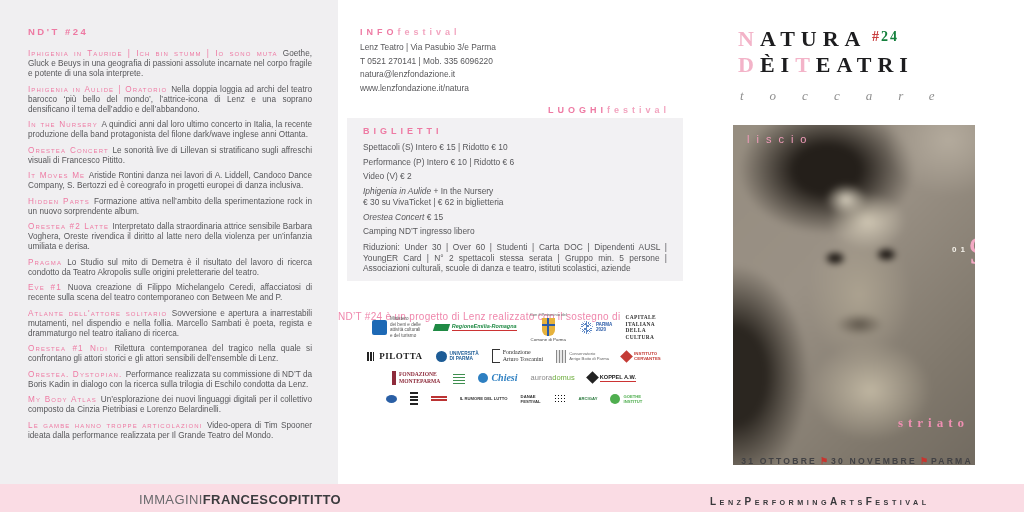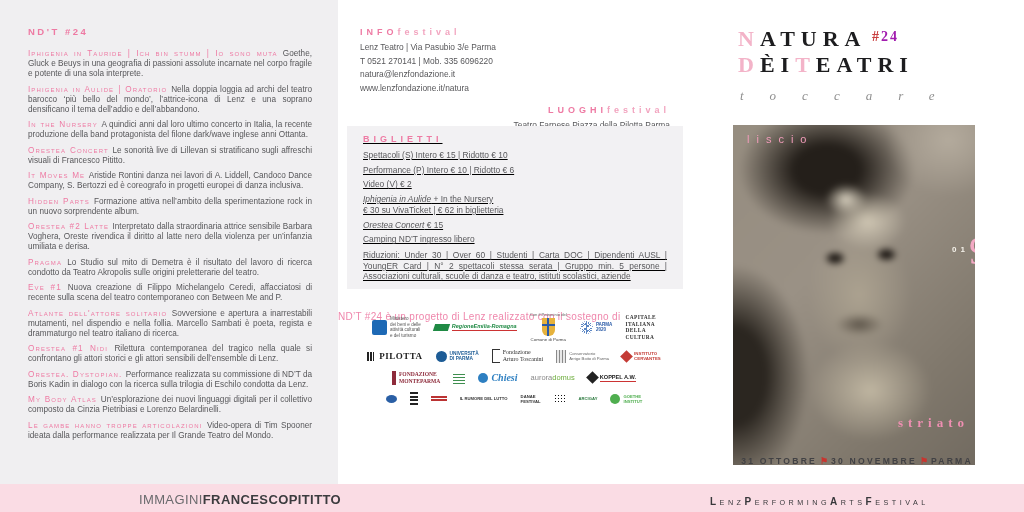--- a/index.html
+++ b/index.html
@@ -17,22 +17,22 @@
   
   .col-mid{position:absolute;left:338px;top:0;width:352px;height:484px;background:#fff;box-sizing:border-box;}
   .blk{margin-left:22px;margin-right:20px;}
   .sec-head{font-size:9px;letter-spacing:4px;color:#ee7aa3;margin:0 0 5px 0;}
   .sec-head .hb{font-weight:bold;}
   .sec-head .hl{color:#f2a4bf;}
   .info-blk{padding-top:27px;}
   .iline{font-size:8.4px;color:#57575a;line-height:10px;margin:0 0 3.6px 0;}
   .luoghi-blk{padding-top:9px;text-align:right;}
   .luoghi-blk .iline{margin-bottom:2.6px;}
-  .tickets{position:absolute;left:9px;top:126px;width:336px;height:163px;background:#f2f1f3;
-    box-sizing:border-box;padding:8px 16px 0 16px;text-decoration:underline;}
+  .tickets{position:absolute;left:9px;top:118px;width:336px;height:163px;background:#f2f1f3;
+    box-sizing:border-box;padding:8px 16px 0 16px;}
   .tickets .sec-head{margin-bottom:7px;}
   .tline{font-size:8.4px;color:#57575a;line-height:9.5px;margin-top:5.2px;}
   .tline.tight{margin-top:1.5px;}
   .tline i{font-style:italic;}
   .riduzioni{font-size:8.4px;color:#57575a;line-height:10.4px;text-align:justify;margin-top:5.5px;}
   .progetto{position:absolute;left:0;top:301px;width:352px;text-align:left;
     font-size:10px;color:#ef87ac;letter-spacing:.3px;}
 
   
   .logos{position:absolute;left:0;top:312px;width:352px;}
@@ -85,21 +85,21 @@
   .t4.goethe .lbl{color:#4fae4f;}
   .t4.arcigay .lbl{color:#2c7a3f;}
 
   
   .col-right{position:absolute;left:690px;top:0;width:334px;height:484px;background:#fff;}
   .fest-title{position:absolute;left:48px;top:24px;font-family:"Liberation Serif",serif;
     font-weight:bold;font-size:22px;letter-spacing:6px;line-height:26px;color:#1d1d1f;white-space:nowrap;}
   .t-pink{color:#f3b3c8;}
   .t-dark{color:#1d1d1f;}
   .t-red{color:#c94040;}
-  .t-gray{color:#a21caf;}
+  .t-gray{color:#15803d;}
   .t-sm{font-size:14px;vertical-align:5px;letter-spacing:2px;}
   .subtitle{position:absolute;left:50px;top:88px;font-family:"Liberation Serif",serif;font-style:italic;
     font-size:13px;color:#8f8f8f;letter-spacing:26px;white-space:nowrap;}
   .photo{position:absolute;left:43px;top:125px;width:242px;height:340px;overflow:hidden;background:#8a8276;}
   .photo-art{position:absolute;inset:-14px;filter:blur(3px);background:
     radial-gradient(90px 80px at 85% 8%,rgba(181,172,158,.95),rgba(181,172,158,0) 70%),
     radial-gradient(60px 45px at 55% 30%,rgba(214,205,185,.9),rgba(214,205,185,0) 65%),
     radial-gradient(26px 20px at 47% 24%,rgba(231,223,205,.95),rgba(231,223,205,0) 80%),
     radial-gradient(130px 95px at 40% 16%,#241f1a 25%,rgba(36,31,26,0) 68%),
     radial-gradient(11px 7px at 43% 40%,#1c1713 45%,rgba(28,23,19,0) 100%),
@@ -119,21 +119,21 @@
     font-weight:bold;letter-spacing:2.2px;color:#414144;text-transform:uppercase;white-space:nowrap;}
   .flag{color:#c9342e;font-size:9px;letter-spacing:0;margin:0 3px;}
 
   
   .footer{position:absolute;left:0;top:484px;width:1024px;height:28px;background:#fadce4;}
   .credits{position:absolute;left:128px;top:8px;width:224px;text-align:center;font-size:13px;
     letter-spacing:.4px;color:#6a6a6d;}
   .credits .cb{font-weight:bold;color:#3c3c3f;}
   .wordmark{position:absolute;left:710px;top:7px;white-space:nowrap;color:#38383b;}
   .wordmark .wbig{font-size:10px;font-weight:bold;letter-spacing:3.5px;}
-  .wordmark .wsmall{font-size:7.2px;font-weight:normal;letter-spacing:3.5px;}
+  .wordmark .wsmall{font-size:7.2px;font-weight:bold;letter-spacing:3.5px;}
 </style>
 </head>
 <body>
 
 <div class="page">
 
   <section class="col-left">
     <h1 class="prog-title">ND'T #24</h1>
     <div id="entries">
         <p class="entry"><span class="ehead">Iphigenia in Tauride | Ich bin stumm | Io sono muta </span><span class="ebody">Goethe, Gluck e Beuys in una geografia di passioni assolute incarnate nel corpo fragile e potente di una sola interprete.</span></p>

